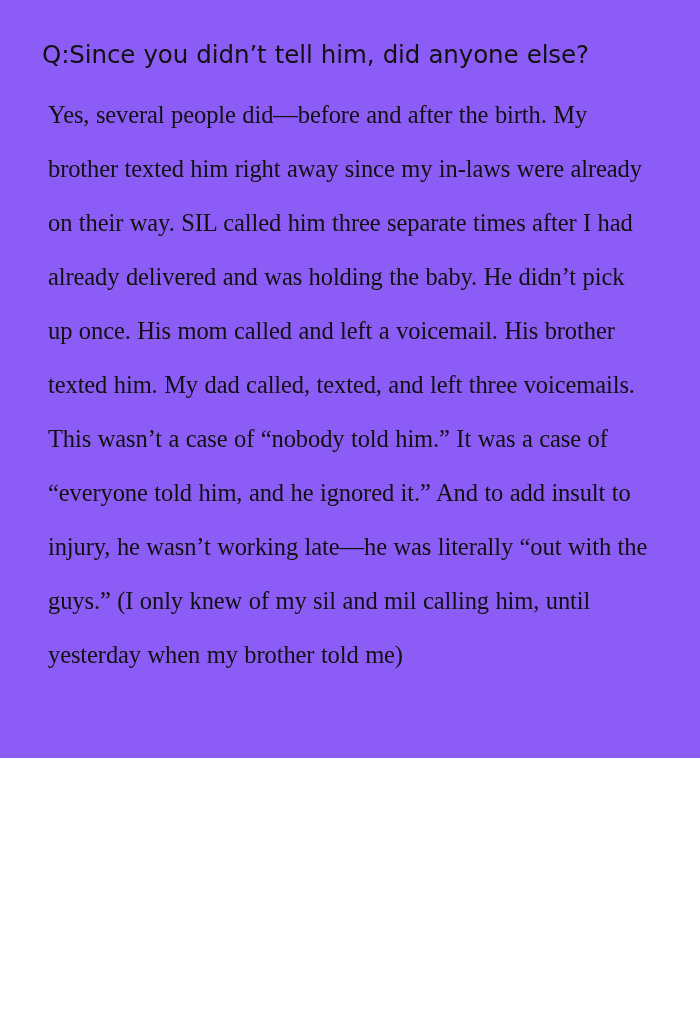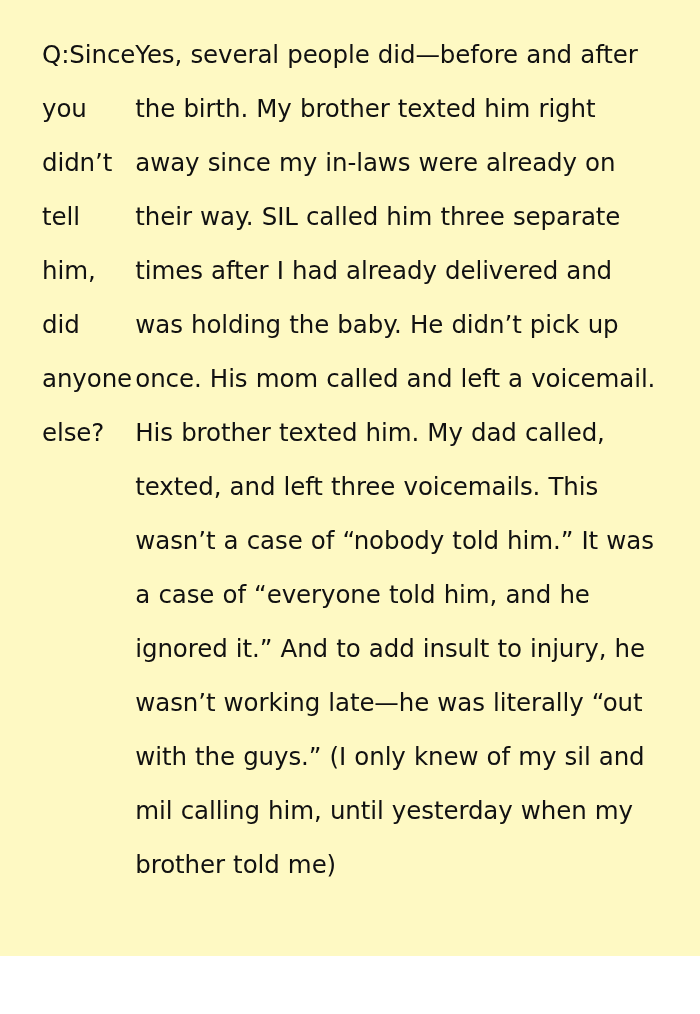--- a/index.html
+++ b/index.html
@@ -10,38 +10,39 @@
   body {
     width: 700px;
     height: 1014px;
     font-family: "DejaVu Sans", sans-serif;
     color: #1a1a1a;
     overflow: hidden;
   }
   .page {
     box-sizing: border-box;
     width: 700px;
-    height: 956px;
-    background: #fef9c3;
+    height: 758px;
+    background: #8b5cf6;
     padding: 28px 40px 20px 42px;
     display: flex;
-    flex-direction: row;
+    flex-direction: column;
   }
   .text-block {
     font-size: 24.5px;
     line-height: 54px;
     letter-spacing: -0.1px;
     word-spacing: 0.5px;
     color: #111111;
   }
   .question {
     margin: 0;
   }
   .answer {
-    margin: 0;
+    margin: 6px;
+    font-family: Liberation Serif, serif;
   }
 </style>
 </head>
 <body>
 
 <div class="page">
   <div class="text-block question">Q:Since you didn’t tell him, did anyone else?</div>
   <div class="text-block answer">Yes, several people did—before and after the birth. My brother texted him right away since my in-laws were already on their way. SIL called him three separate times after I had already delivered and was holding the baby. He didn’t pick up once. His mom called and left a voicemail. His brother texted him. My dad called, texted, and left three voicemails. This wasn’t a case of “nobody told him.” It was a case of “everyone told him, and he ignored it.” And to add insult to injury, he wasn’t working late—he was literally “out with the guys.” (I only knew of my sil and mil calling him, until yesterday when my brother told me)</div>
 </div>
 

